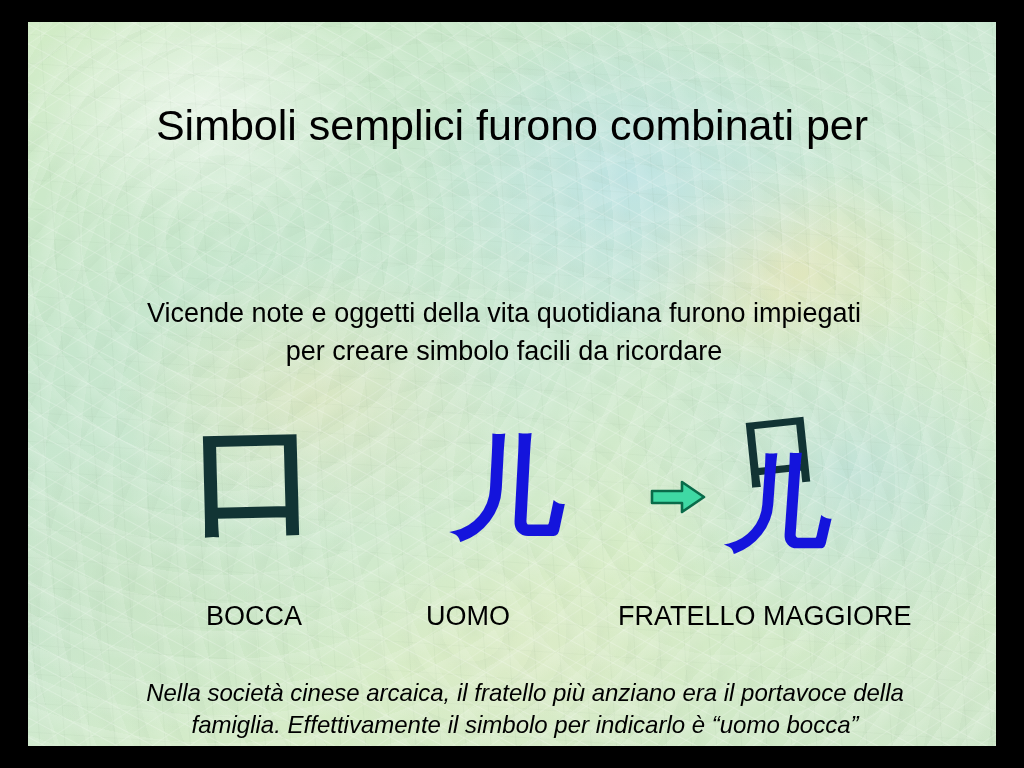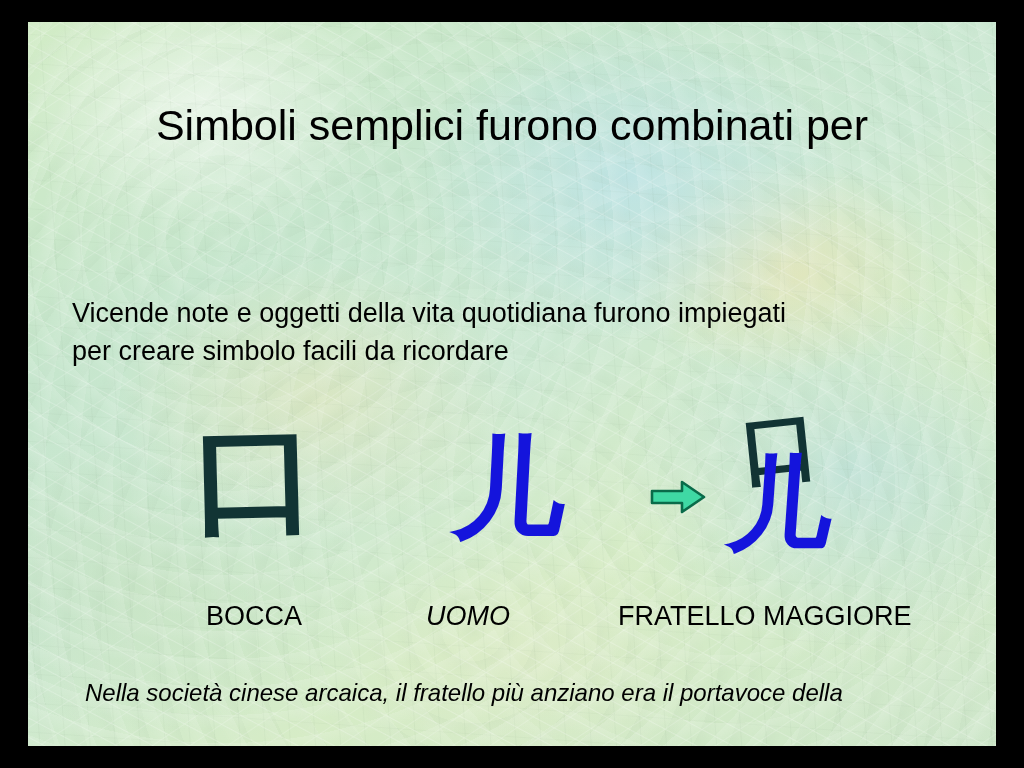--- a/index.html
+++ b/index.html
@@ -112,22 +112,22 @@
     letter-spacing: 0px;
     white-space: nowrap;
   }
 
   
   #subtitle-block {
     position: absolute;
     left: 0;
     top: 272px;
     width: 952px;
-    z-index: 3;
-    padding-left: 44px;
+    text-align: center;
+    z-index: 3;
   }
   .subtitle-line {
     font-family: "Liberation Sans", sans-serif;
     font-size: 27px;
     line-height: 38px;
     color: #000000;
     white-space: nowrap;
   }
 
   
@@ -211,39 +211,39 @@
   }
   .caption {
     position: absolute;
     font-family: "Liberation Sans", sans-serif;
     font-size: 27px;
     line-height: 32px;
     color: #000000;
     white-space: nowrap;
   }
   #caption-mouth    { left: 178px;  }
-  #caption-man      { left: 398px; font-style: italic;  }
+  #caption-man      { left: 398px;  }
   #caption-brother  { left: 590px; text-align: center;  }
 
   
   #footnote-block {
     position: absolute;
     left: 57px;
     top: 655px;
     width: 880px;
     z-index: 3;
   }
   .footnote-line {
     font-family: "Liberation Sans", sans-serif;
     font-style: italic;
     font-size: 24px;
     line-height: 32px;
     color: #000000;
     white-space: nowrap;
-    text-align: left;
+    text-align: center;
   }
 </style>
 </head>
 <body>
 
 <div id="slide-frame">
   <div id="slide-canvas">
 
     <div id="title-block">
       <div class="title-line">Simboli semplici furono combinati per</div>
@@ -274,16 +274,17 @@
     </div>
 
     <div id="caption-row">
       <div class="caption" id="caption-mouth">BOCCA</div>
       <div class="caption" id="caption-man">UOMO</div>
       <div class="caption" id="caption-brother">FRATELLO MAGGIORE</div>
     </div>
 
     <div id="footnote-block">
       <div class="footnote-line">Nella società cinese arcaica, il fratello più anziano era il portavoce della</div>
+      <div class="footnote-line">famiglia. Effettivamente il simbolo per indicarlo è “uomo bocca”</div>
     </div>
 
   </div>
 </div>
 
 </body></html>

